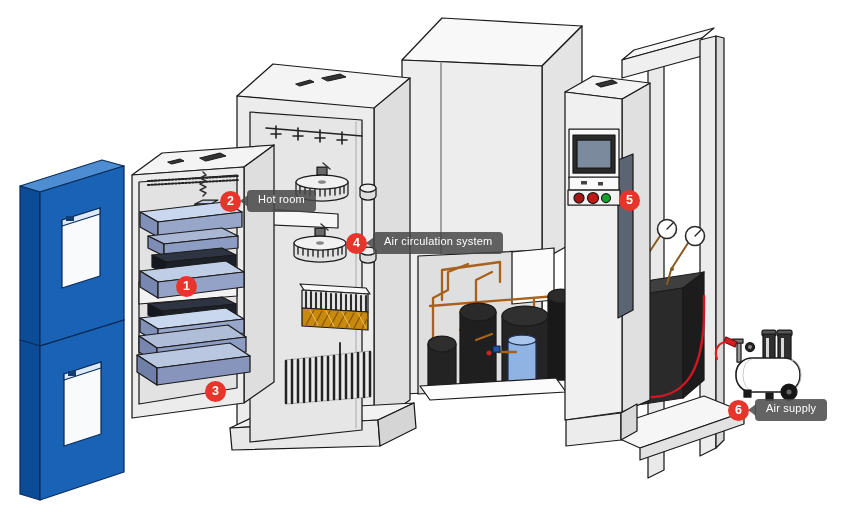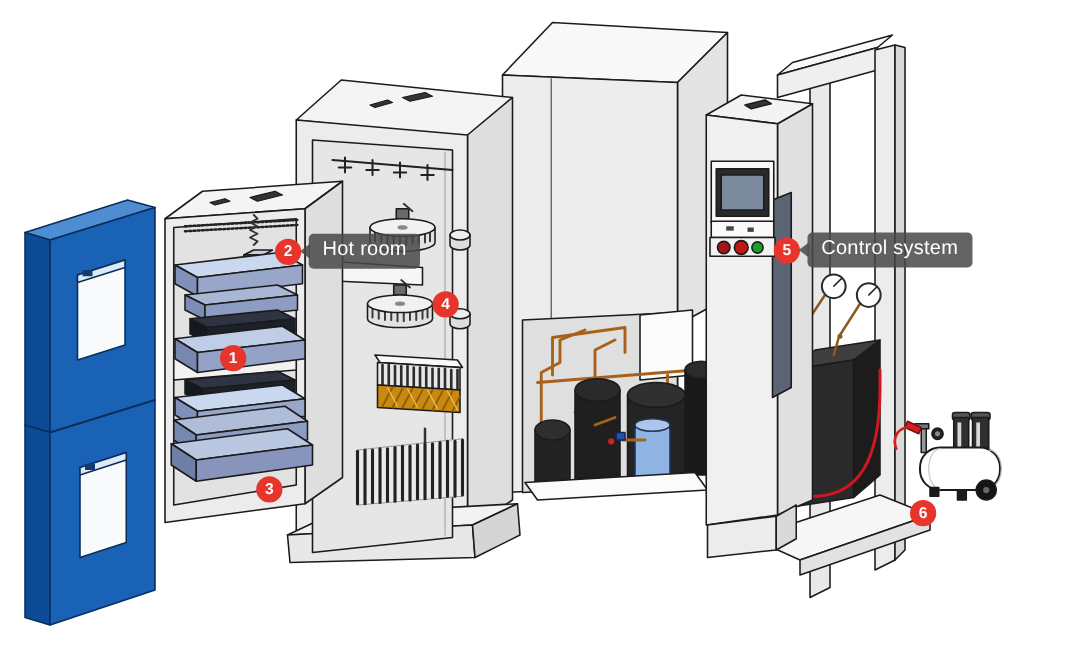--- a/index.html
+++ b/index.html
@@ -5,21 +5,21 @@
   html,body{margin:0;padding:0;background:#fff;}
   .scene{position:relative;width:866px;height:518px;background:#fff;overflow:hidden;
          font-family:"Liberation Sans",sans-serif;}
   .scene svg{position:absolute;left:0;top:0;}
   .callout{position:absolute;display:flex;align-items:center;height:30px;z-index:10;}
   .callout .badge{flex:0 0 21px;width:21px;height:21px;border-radius:50%;
     background:var(--badge_red,#e8352b);color:var(--callout_text,#fff);
     font-size:12.5px;font-weight:bold;display:flex;align-items:center;justify-content:center;
     z-index:2;line-height:1;}
   .callout .tag{position:relative;margin-left:6px;background:var(--callout_bg,rgba(72,72,72,.85));
-    color:var(--callout_text,#fff);font-size:16px;font-weight:500;letter-spacing:.2px;
+    color:var(--callout_text,#fff);font-size:11px;font-weight:500;letter-spacing:.2px;
     padding:3px 11px 5px;border-radius:4px;white-space:nowrap;line-height:1.25;}
   .callout .tag::before{content:"";position:absolute;left:-7px;top:50%;transform:translateY(-50%);
     border:6px solid transparent;border-right:8px solid var(--callout_bg,rgba(72,72,72,.85));border-left:0;}
 </style>
 </head>
 <body>
 
 <div class="scene">
 <svg width="866" height="518" viewBox="0 0 866 518">
 <g stroke="#1b1b1b" stroke-width="1.25" stroke-linejoin="round" stroke-linecap="round">
@@ -320,21 +320,22 @@
   </div>
   <div class="callout" style="left:220px;top:186px">
     <span class="badge">2</span>
     <span class="tag">Hot room</span>
   </div>
   <div class="callout" style="left:205px;top:376px">
     <span class="badge">3</span>
   </div>
   <div class="callout" style="left:346px;top:228px">
     <span class="badge">4</span>
+    <span class="tag">Air circulation system</span>
   </div>
   <div class="callout" style="left:619px;top:185px">
     <span class="badge">5</span>
-    <span class="tag">Control system</span>
   </div>
   <div class="callout" style="left:728px;top:395px">
     <span class="badge">6</span>
+    <span class="tag">Air supply</span>
   </div>
 </div>
 
 </body></html>

